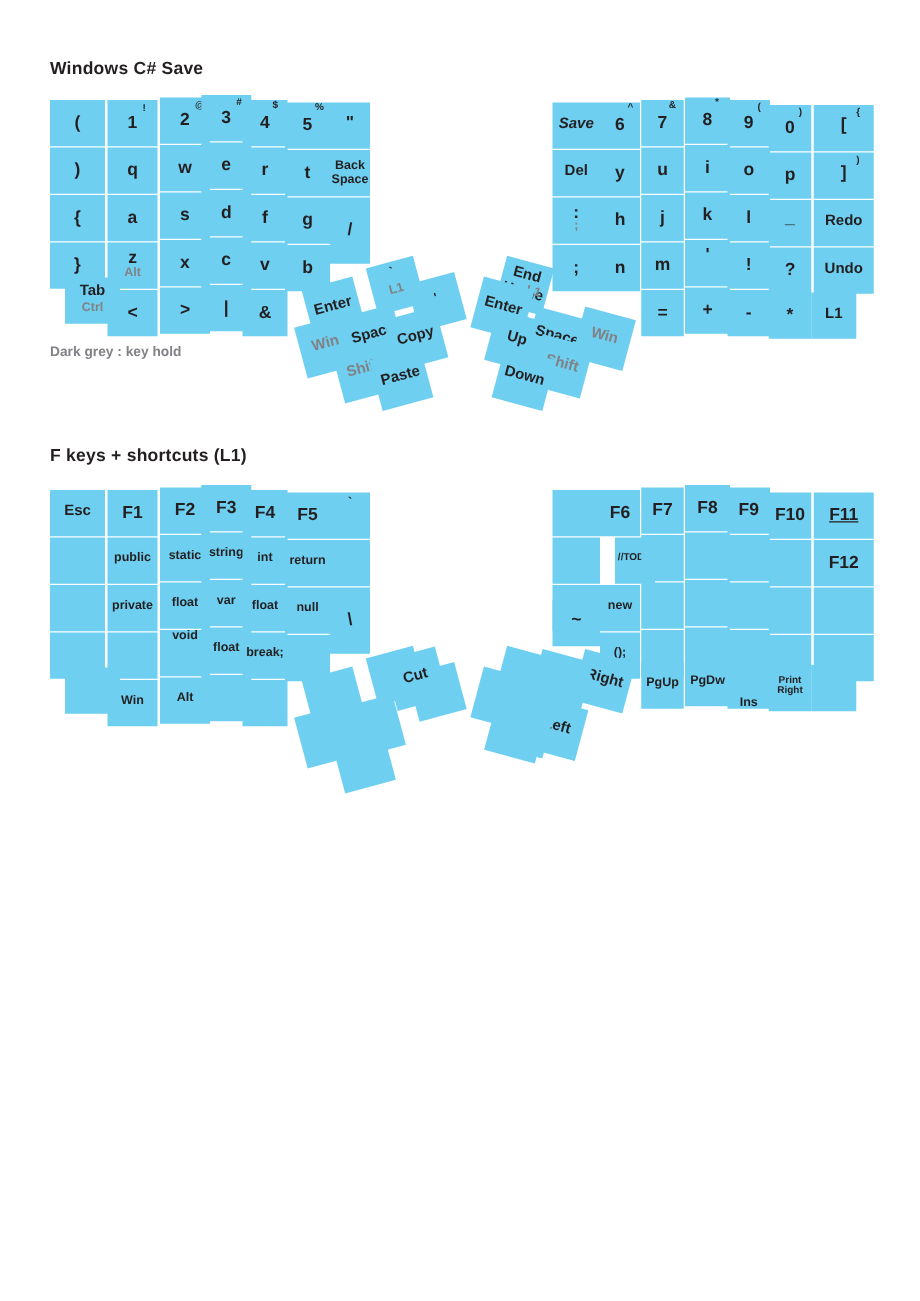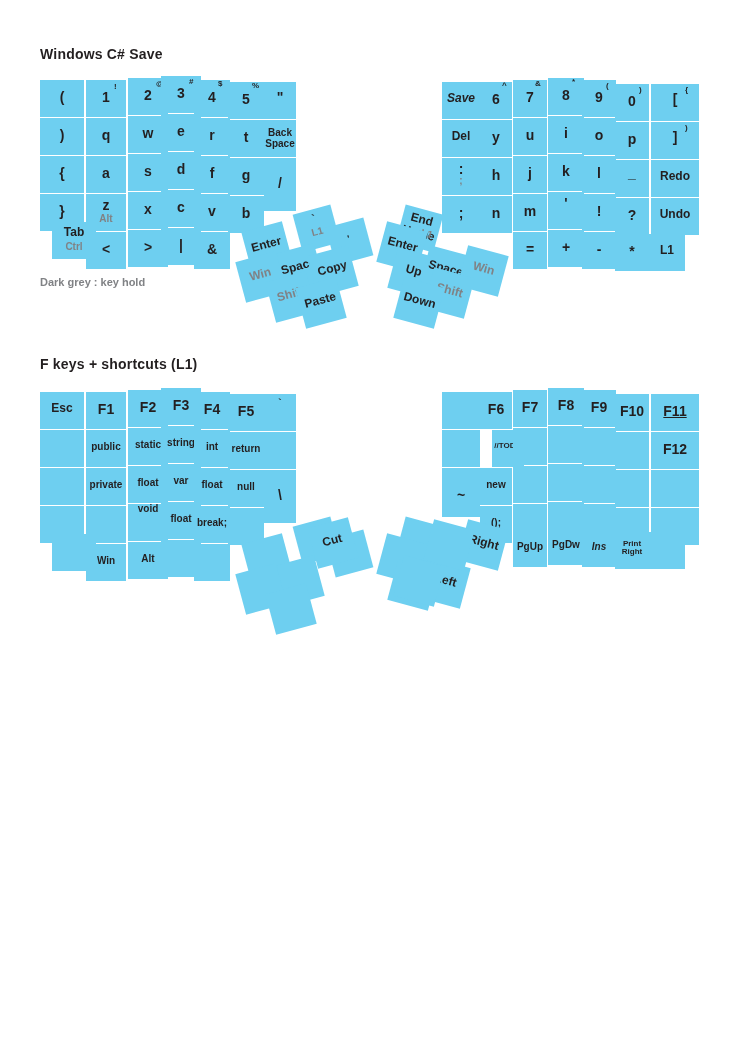--- a/index.html
+++ b/index.html
@@ -447,21 +447,21 @@
       <div class="key" style="left: 582px; top: 504px; width: 34px; height: 37px;"></div>
       <div class="key" style="left: 615px; top: 508px; width: 34px; height: 37px;"></div>
       <div class="key" style="left: 651px; top: 508px; width: 48px; height: 37px;"></div>
       <div class="key" style="left: 513px; top: 530px; width: 34px; height: 37px;">
         <div class="lbl small ctr" style="top: 12px; left: 0px;">PgUp</div>
       </div>
       <div class="key" style="left: 548px; top: 528px; width: 36px; height: 37px;">
         <div class="lbl small ctr" style="top: 12px; left: 0px;">PgDw</div>
       </div>
       <div class="key" style="left: 582px; top: 530px; width: 34px; height: 37px;">
-        <div class="lbl small ctr" style="top: 12px; left: 0px; font-style: italic;">Ins</div>
+        <div class="lbl small ctr" style="top: 28px; left: 0px;">Ins</div>
       </div>
       <div class="key" style="left: 615px; top: 532px; width: 34px; height: 37px;">
         <div class="lbl tiny ctr" style="top: 8px; left: 0px;">Print
 Right</div>
       </div>
       <div class="key" style="left: 649px; top: 532px; width: 36px; height: 37px;"></div>
       <div class="key" style="left: 400px; top: 521px; width: 39px; height: 39px; transform: rotate(15deg); transform-origin: 50% 50%;"></div>
       <div class="key" style="left: 381px; top: 538px; width: 42px; height: 42px; transform: rotate(15deg); transform-origin: 50% 50%;"></div>
       <div class="key" style="left: 392px; top: 564px; width: 42px; height: 42px; transform: rotate(15deg); transform-origin: 50% 50%;"></div>
       <div class="key" style="left: 424px; top: 562px; width: 42px; height: 42px; transform: rotate(15deg); transform-origin: 50% 50%;">

